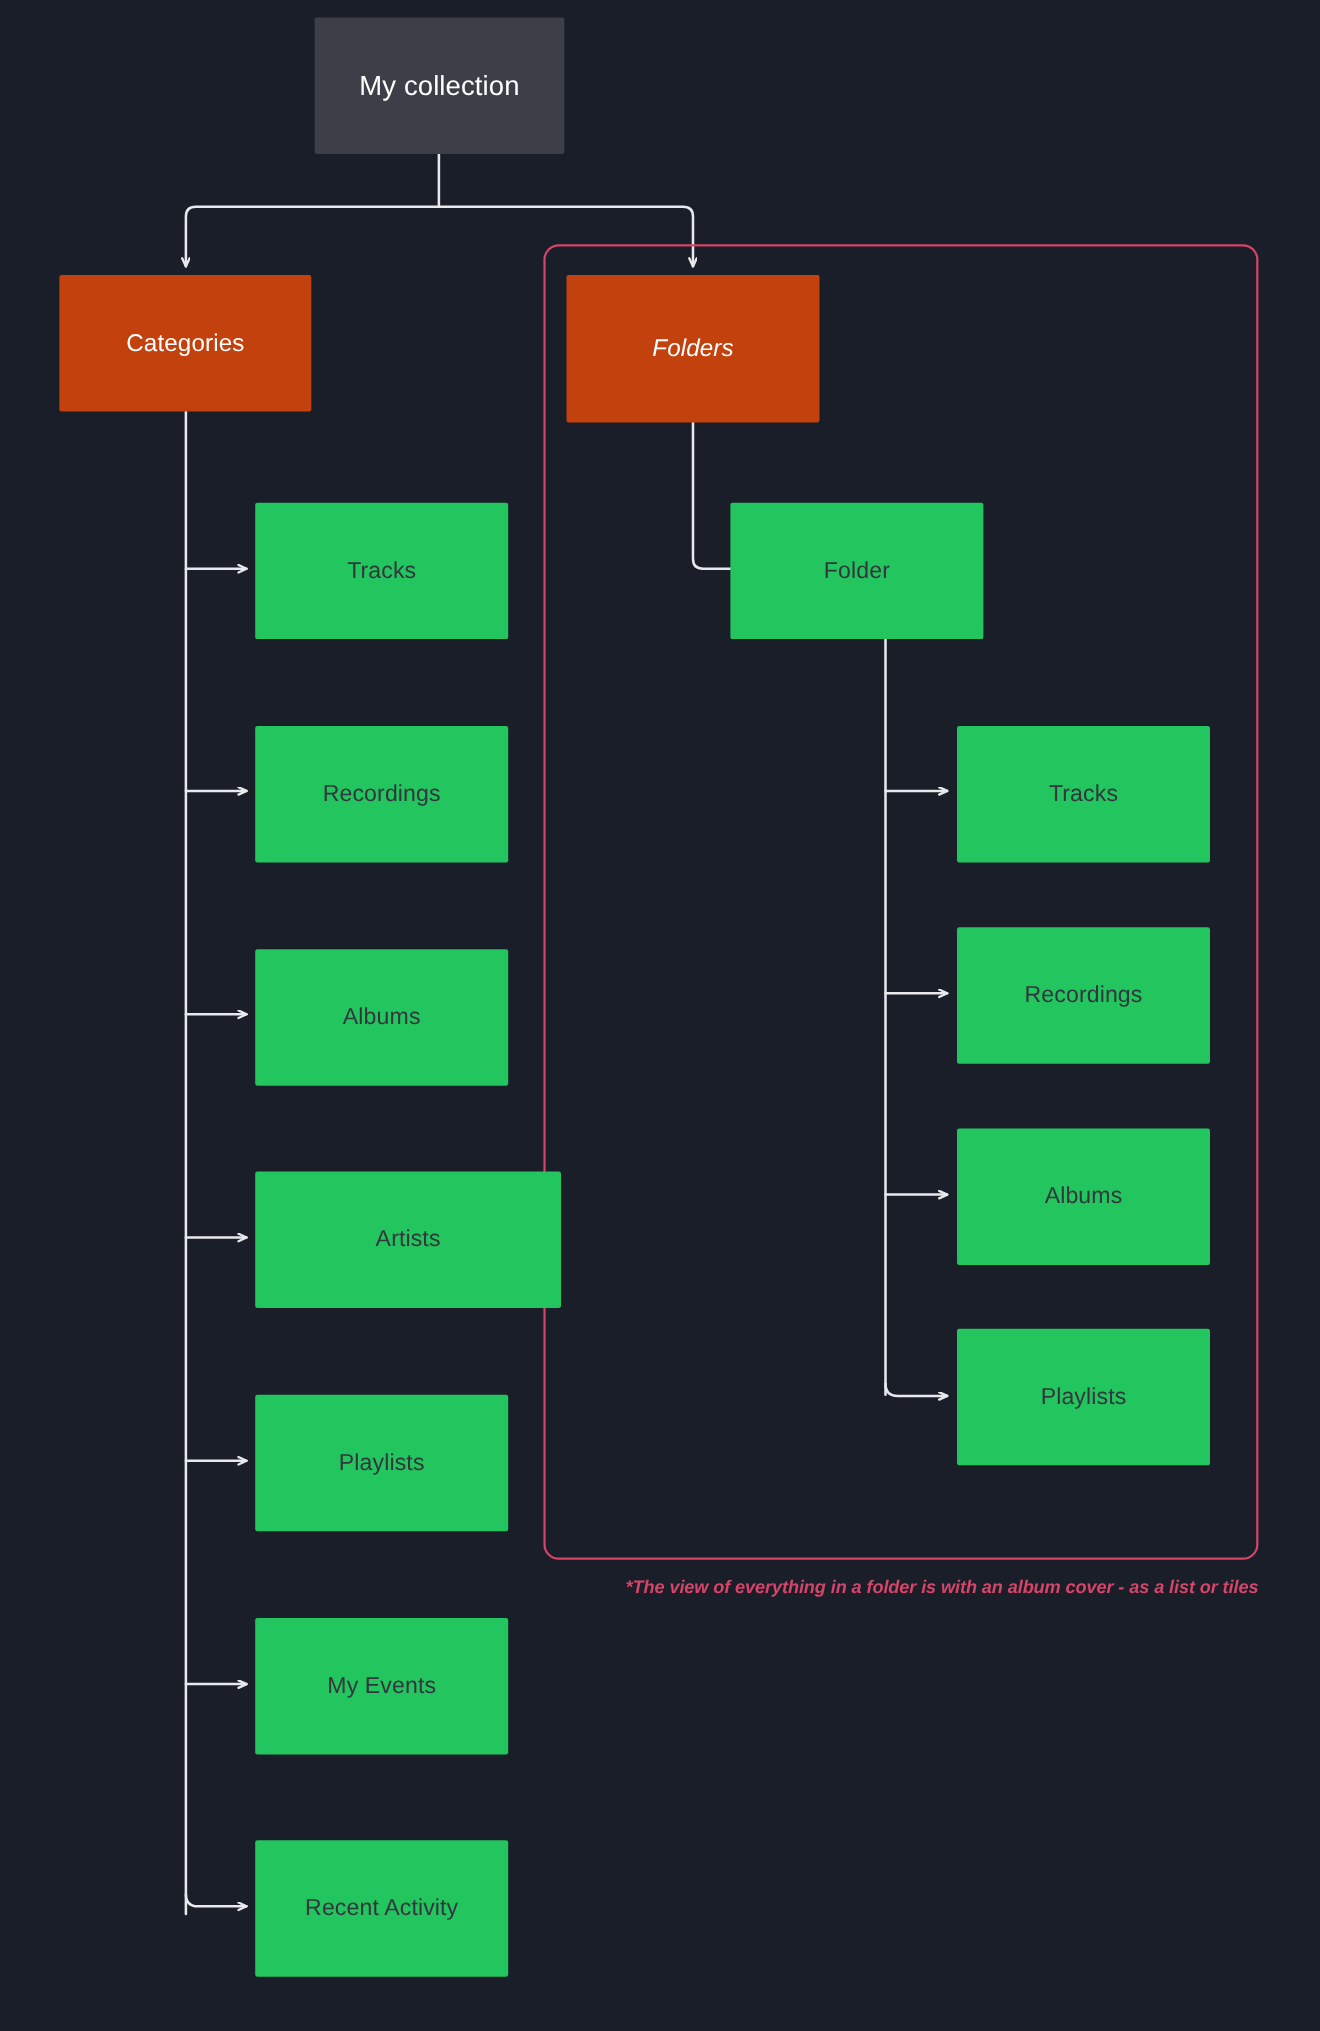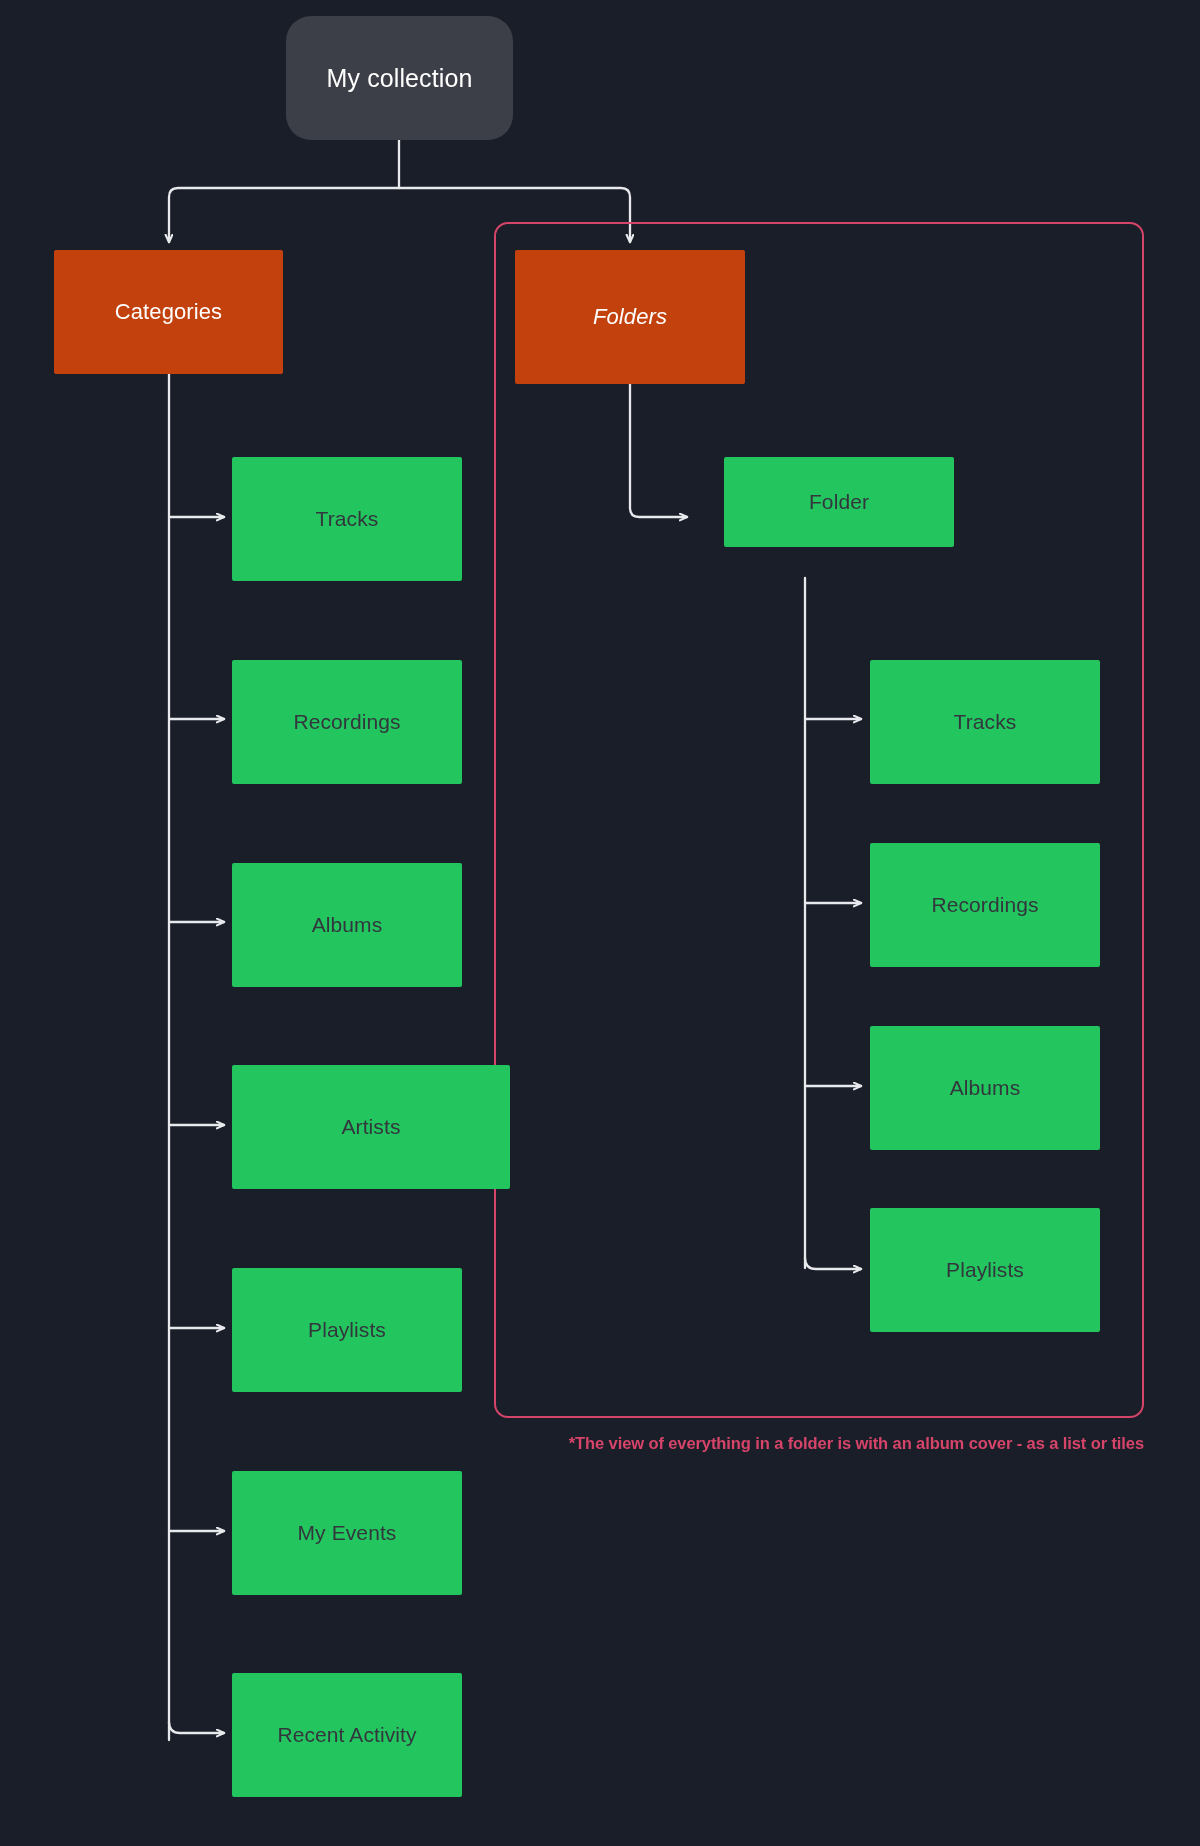--- a/index.html
+++ b/index.html
@@ -73,20 +73,21 @@
     box-sizing: border-box;
     border: 2.5px solid #d6446a;
     border-radius: 14px;
     background: transparent;
   }
 
   #folder-note {
     position: absolute;
     color: #d6446a;
     font-size: 16.5px;
+    font-style: italic;
     font-weight: 600;
     white-space: nowrap;
     text-align: right;
     letter-spacing: -0.1px;
   }
 </style>
 </head>
 <body>
 
 <div id="stage">
@@ -140,41 +141,41 @@
       <path d="M805,1086 Q805,1086 814,1086 L861,1086" marker-end="url(#arrowhead)"></path>
 
       <path d="M805,1258 Q805,1269 816,1269 L861,1269" marker-end="url(#arrowhead)"></path>
     </g>
   </svg>
 
   <div id="folder-group" style="left:494px; top:222px; width:650px; height:1196px;"></div>
 
   <div id="folder-note" style="left:460px; top:1434px; width:684px;">*The view of everything in a folder is with an album cover - as a list or tiles</div>
 
-  <div class="node node-root" style="left:286px; top:16px; width:227px; height:124px;border-radius:25px;">My collection</div>
+  <div class="node node-root" style="left:286px; top:16px; width:227px; height:124px;">My collection</div>
 
   <div class="node node-branch" style="left:54px; top:250px; width:229px; height:124px;">Categories</div>
 
   <div class="node node-branch" style="left:515px; top:250px; width:230px; height:134px;font-style:italic;">Folders</div>
 
   <div class="node node-leaf" style="left:232px; top:457px; width:230px; height:124px;">Tracks</div>
 
   <div class="node node-leaf" style="left:232px; top:660px; width:230px; height:124px;">Recordings</div>
 
   <div class="node node-leaf" style="left:232px; top:863px; width:230px; height:124px;">Albums</div>
 
   <div class="node node-leaf" style="left:232px; top:1065px; width:278px; height:124px;">Artists</div>
 
   <div class="node node-leaf" style="left:232px; top:1268px; width:230px; height:124px;">Playlists</div>
 
   <div class="node node-leaf" style="left:232px; top:1471px; width:230px; height:124px;">My Events</div>
 
   <div class="node node-leaf" style="left:232px; top:1673px; width:230px; height:124px;">Recent Activity</div>
 
-  <div class="node node-leaf" style="left:724px; top:457px; width:230px; height:90px;">Folder</div>
+  <div class="node node-leaf" style="left:664px; top:457px; width:230px; height:124px;">Folder</div>
 
   <div class="node node-leaf" style="left:870px; top:660px; width:230px; height:124px;">Tracks</div>
 
   <div class="node node-leaf" style="left:870px; top:843px; width:230px; height:124px;">Recordings</div>
 
   <div class="node node-leaf" style="left:870px; top:1026px; width:230px; height:124px;">Albums</div>
 
   <div class="node node-leaf" style="left:870px; top:1208px; width:230px; height:124px;">Playlists</div>
 
 </div>

